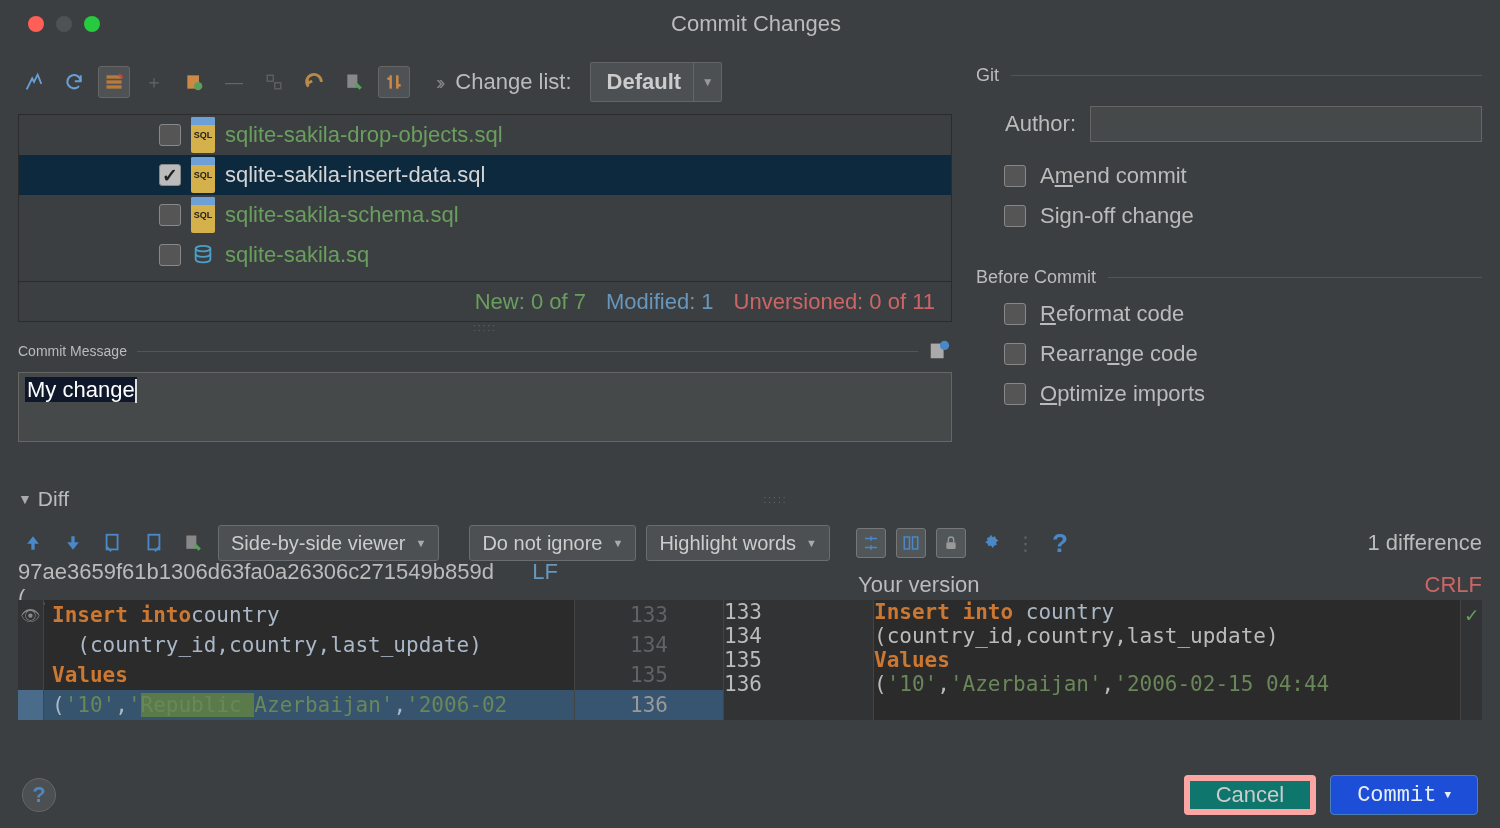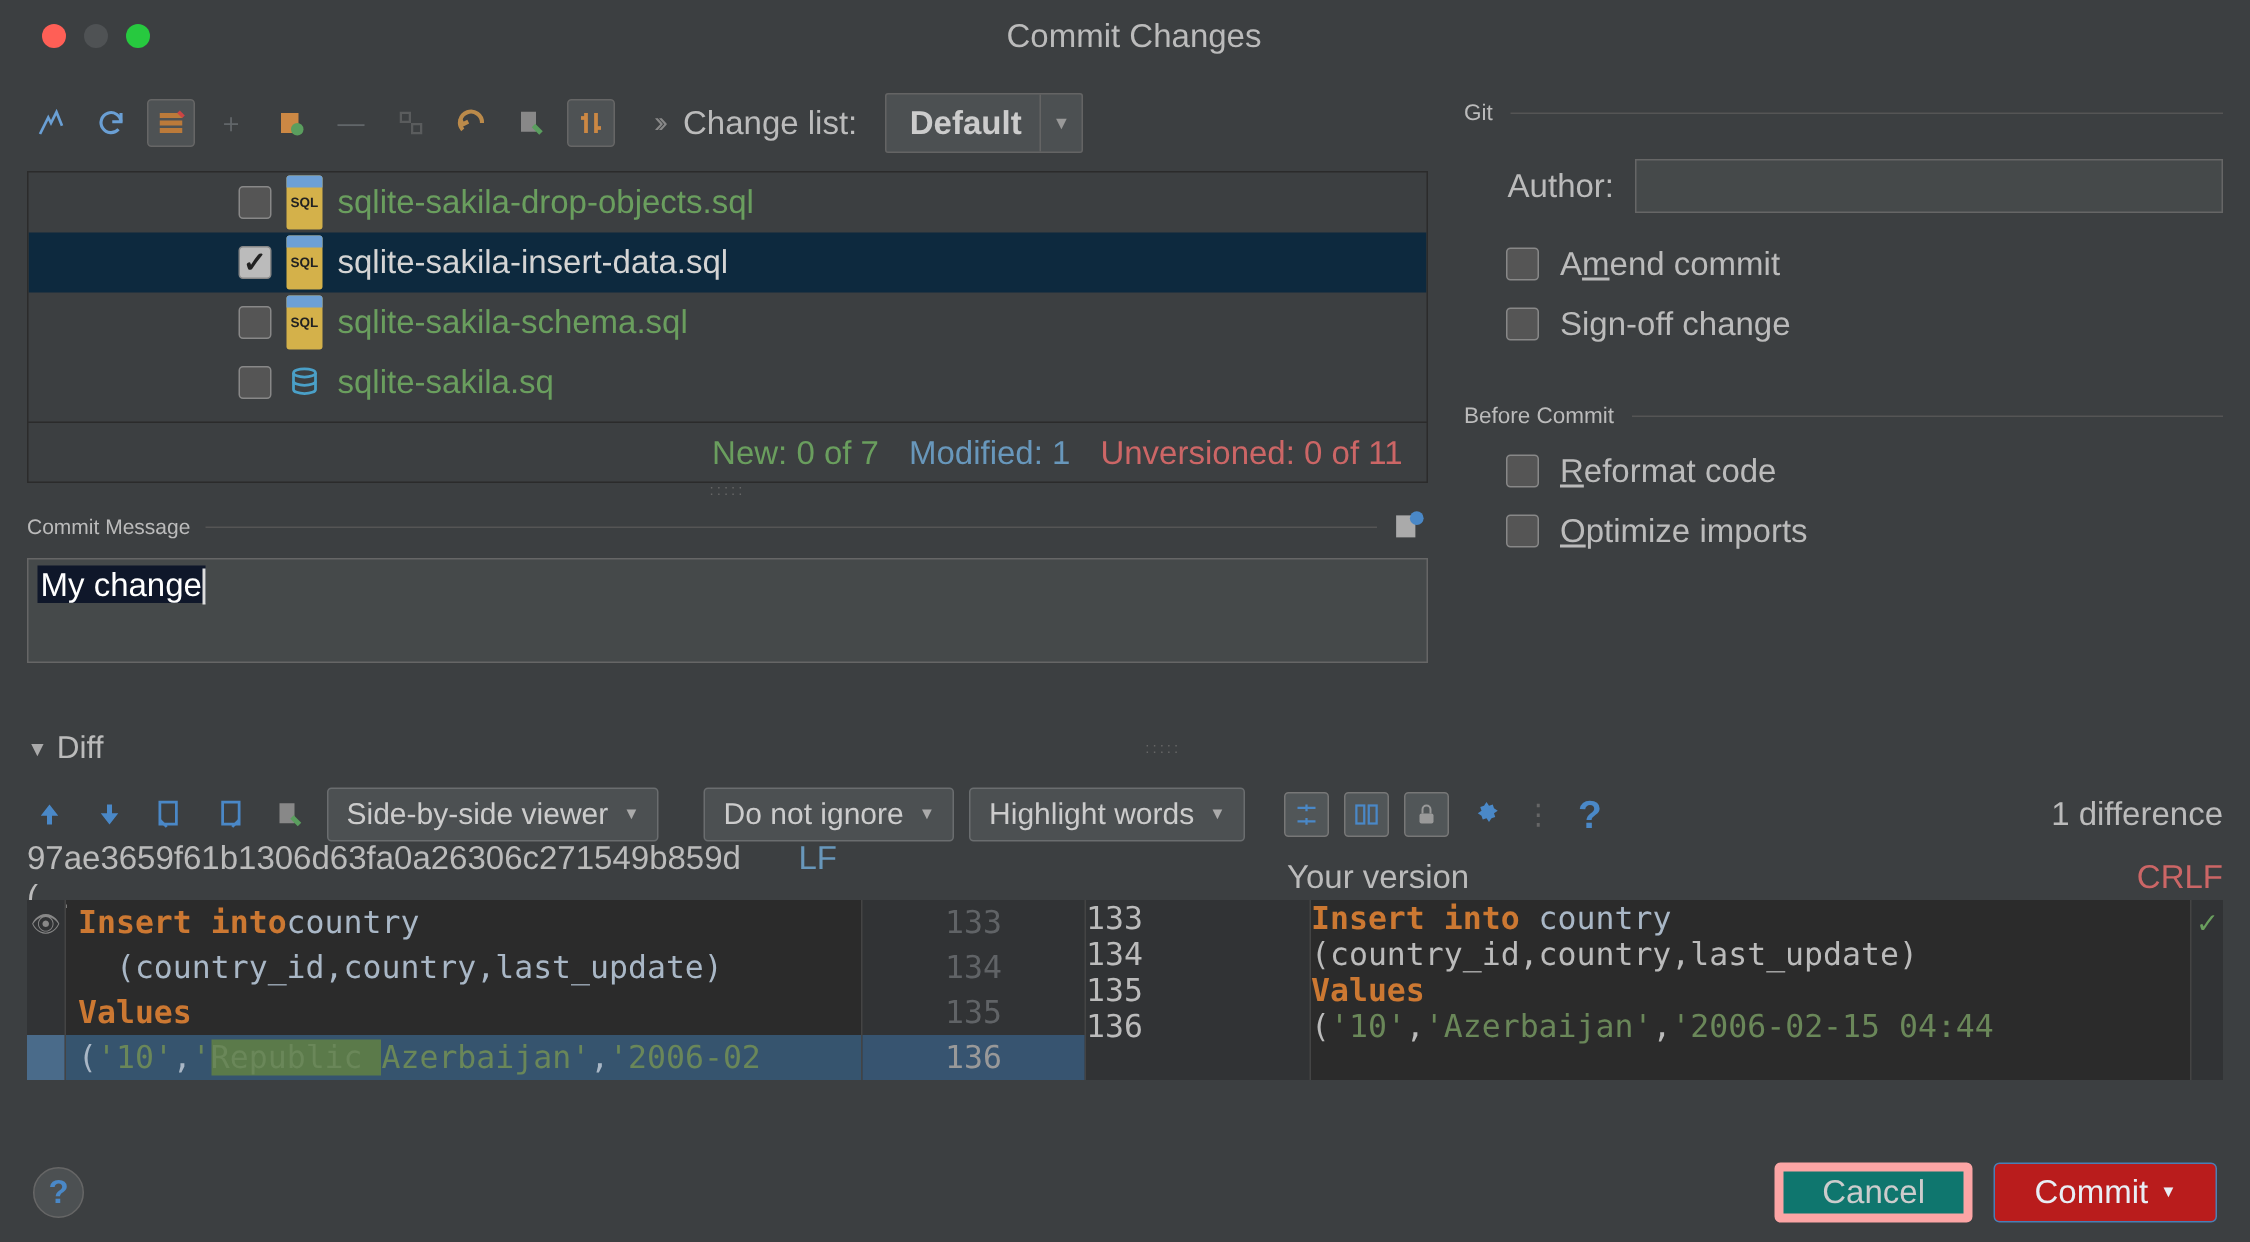--- a/index.html
+++ b/index.html
@@ -112,21 +112,21 @@
   .cm-box {
     margin-top: 6px; height: 70px;
     background: #45494a; border:1px solid #666;
     padding: 4px 6px; font-size: 22px; color: #d4d4d4;
   }
   .cm-box .seltext { background:#0f172a; color:#fff; padding:0 2px; }
   .cm-box .cursor { border-right:2px solid #ddd; display:inline-block; height:24px; vertical-align:middle; margin-left:-2px;}
 
   
   .sect-head { display:flex; align-items:center; height:34px; }
-  .sect-head .lbl { font-size:15px; color:#bbb; }
+  .sect-head .lbl { font-size:18px; color:#bbb; }
   .sect-head .line { flex:1; height:1px; background:#555; margin-left:12px; }
   .authrow { display:flex; align-items:center; margin-top:14px; margin-bottom:14px; }
   .authrow .albl { width: 100px; font-size:22px; text-align:right; margin-right:14px;}
   .authrow input { flex:1; height:36px; background:#45494a; border:1px solid #666; color:#bbb; font-size:20px; padding:0 8px;}
   .optrow { display:flex; align-items:center; height:40px; padding-left:28px; gap:14px; }
   .optrow .olbl { font-size:22px; color:#bbb; }
   .optrow u { text-decoration: underline; }
   .before-commit { margin-top: 24px; }
 
   
@@ -193,21 +193,21 @@
     position:absolute; bottom:0; left:0; right:0; height:66px;
     display:flex; align-items:center; padding:0 22px;
   }
   .helpbtn { width:34px; height:34px; border-radius:50%; background:#4c5052; color:#4a88c7; font-size:22px; font-weight:bold; display:flex; align-items:center; justify-content:center; border:1px solid #666;}
   .bottom .sp { flex:1; }
   .btn {
     height:40px; padding:0 26px; font-size:22px; border-radius:4px;
     display:flex; align-items:center; justify-content:center; gap:8px;
     background:#0f766e; border:6px solid #fca5a5; color:#ccc; margin-left:14px;
   }
-  .btn.primary { background:#b91c1c; border:1px solid #4a7fb5; color:#e8eef5; }
+  .btn.primary { background:#1d4ed8; border:1px solid #4a7fb5; color:#e8eef5;font-family:Liberation Mono, monospace; }
   .btn .car { font-size:11px; }
 </style>
 </head>
 <body>
 
 <div class="titlebar">
   <div class="traffic-lights">
     <div class="dot red"></div>
     <div class="dot grey"></div>
     <div class="dot green"></div>
@@ -349,20 +349,24 @@
     <div class="sect-head before-commit">
         <span class="lbl">Before Commit</span>
         <span class="line"></span>
       </div>
     <div class="optrow">
       <div class="chk"></div>
       <span class="olbl"><u>R</u>eformat code</span>
     </div>
     <div class="optrow">
       <div class="chk"></div>
+      <span class="olbl">Rearra<u>n</u>ge code</span>
+    </div>
+    <div class="optrow">
+      <div class="chk"></div>
       <span class="olbl"><u>O</u>ptimize imports</span>
     </div>
   </div>
 </div>
 
 <div class="diff-head">
   <span class="tri">▼</span>
   <span class="lbl">Diff</span>
   <span class="fill"></span>
   <span class="dots2">:::::</span>

